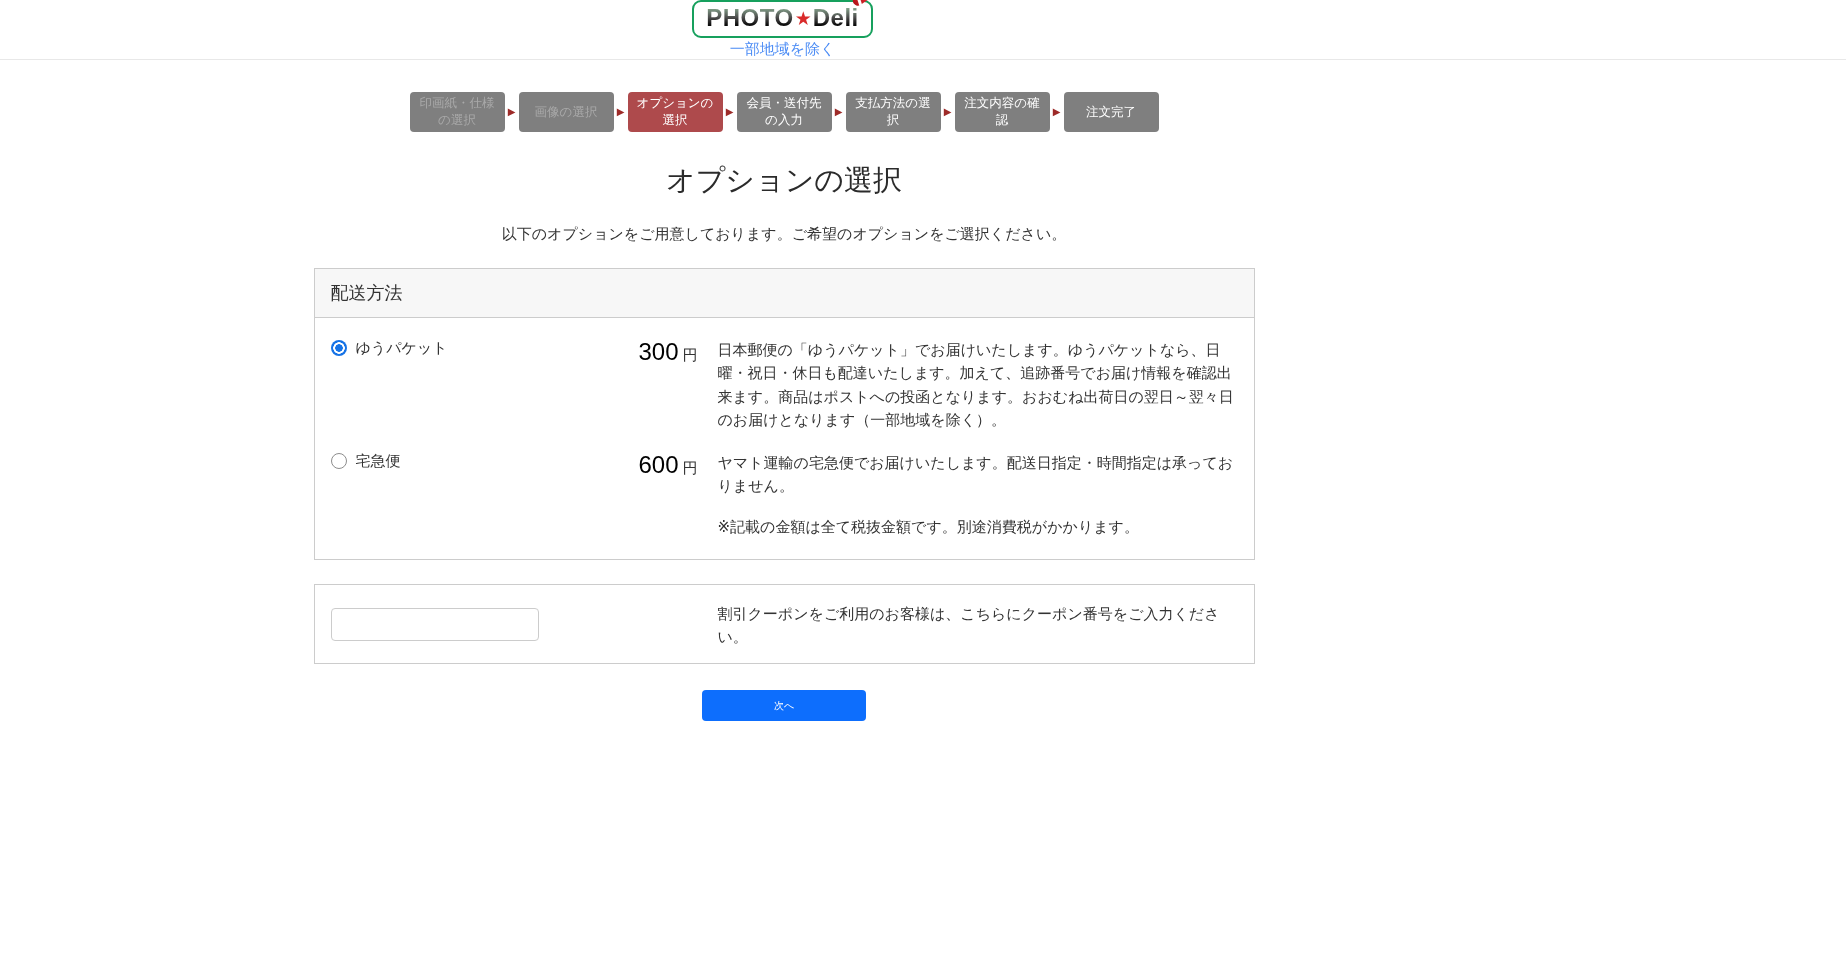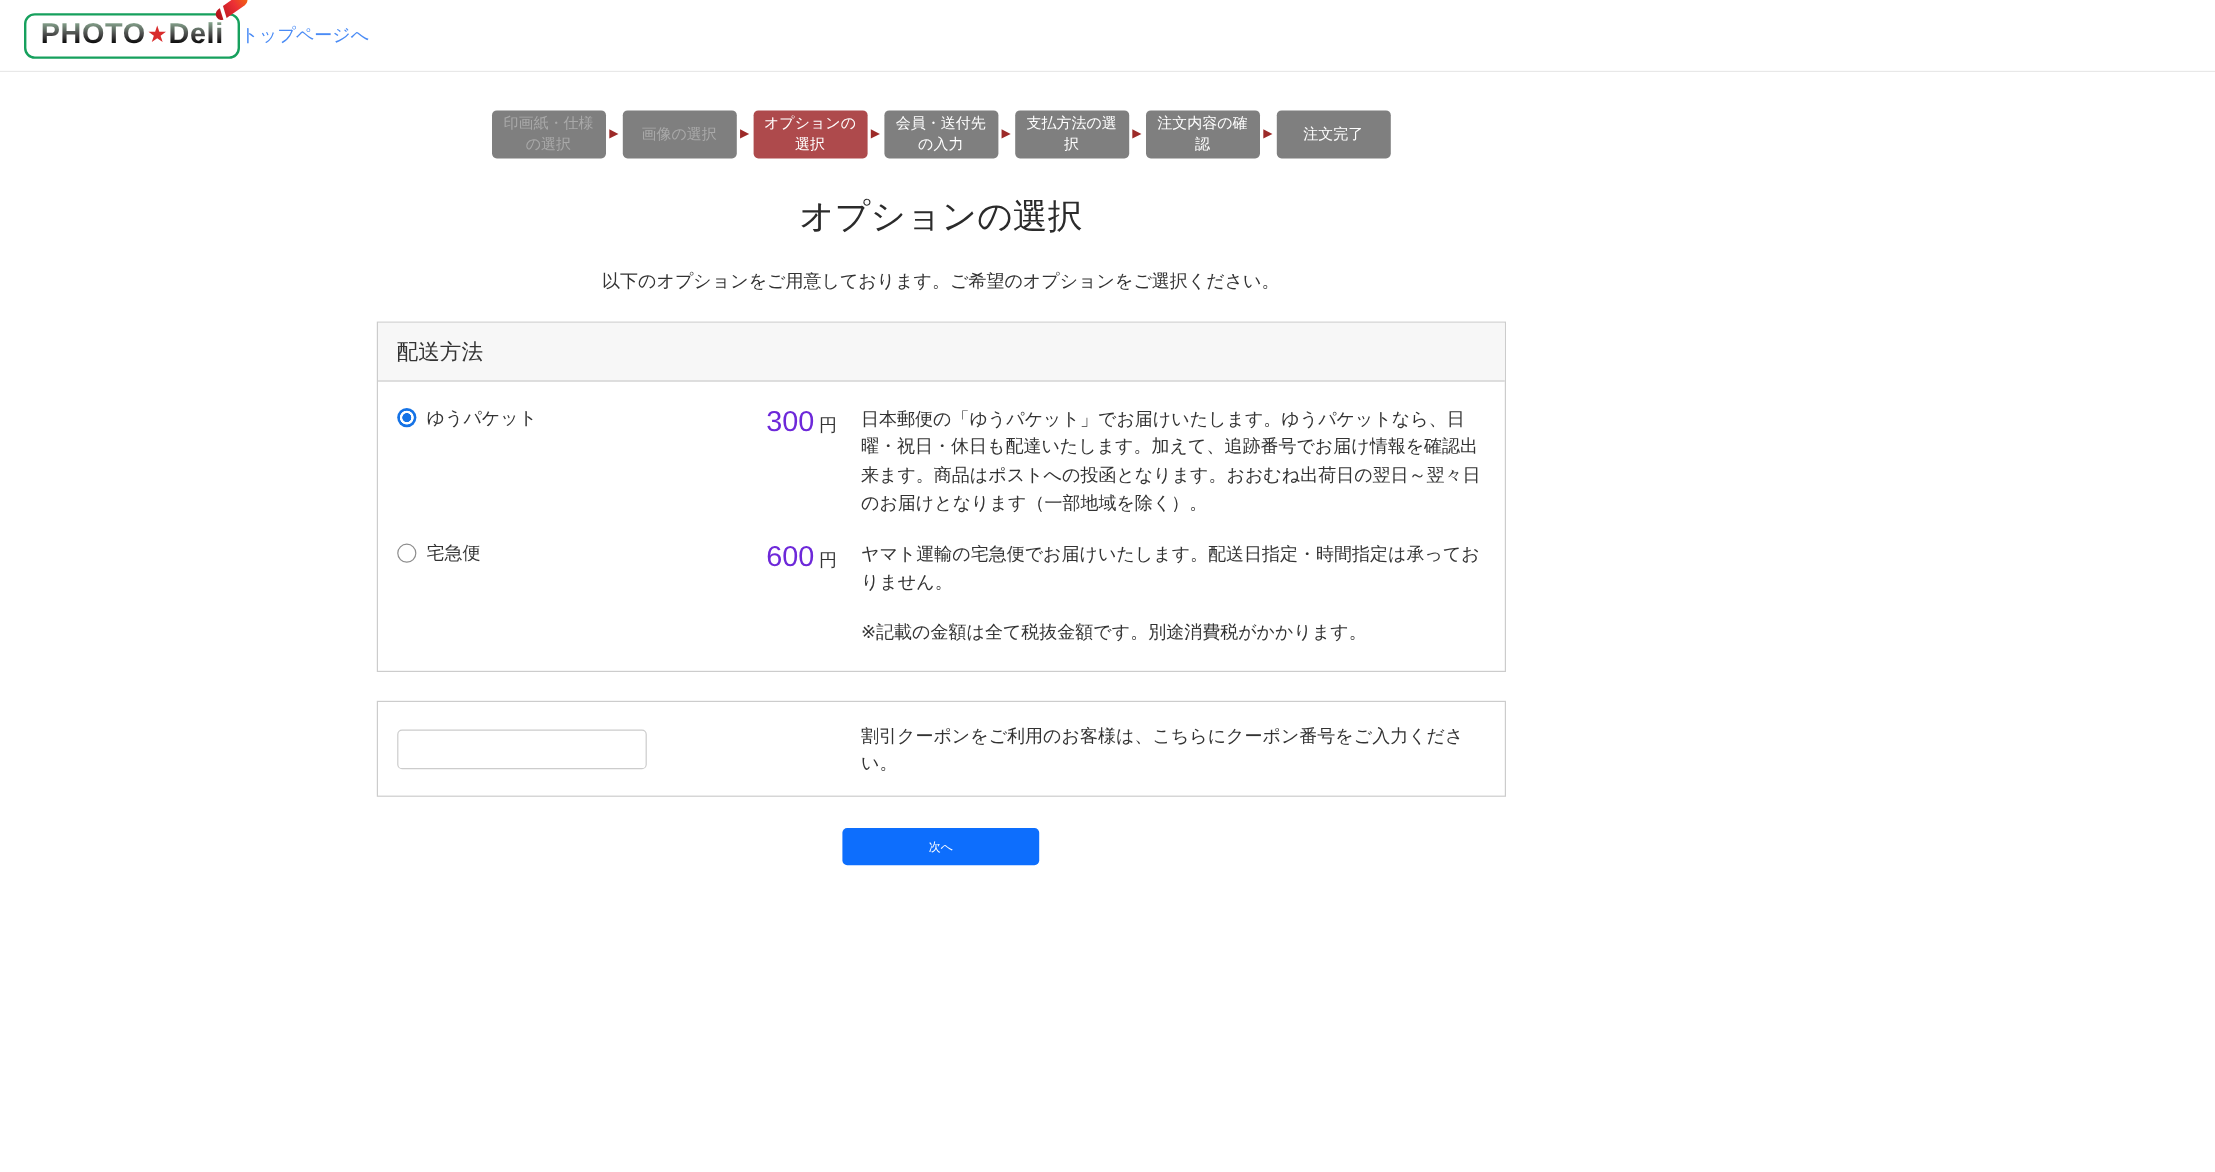--- a/index.html
+++ b/index.html
@@ -15,21 +15,23 @@
   header {
     height: 60px;
     border-bottom: 1px solid #e8e8e8;
     background: #fff;
   }
   .header-inner {
     width: 1568px;
     height: 100%;
     display: flex;
     align-items: center;
+    justify-content: space-between;
     padding: 0 23px 0 20px;
+    flex-direction: column;
   }
   .logo-link { text-decoration: none; display: inline-block; position: relative; }
   .logo-box {
     display: inline-flex;
     align-items: baseline;
     border: 2px solid #16a05d;
     border-radius: 9px;
     padding: 2px 12px 4px 12px;
     background: #fff;
     position: relative;
@@ -160,21 +162,21 @@
     border: 1px solid #8d8d8d;
     background: #fff;
     flex: none;
     margin-top: 1px;
   }
   .radio.checked {
     border: none;
     background: radial-gradient(circle, #1673e6 0 3.5px, #fff 4px 5.5px, #1673e6 6px 8px);
   }
   .price { text-align: right; white-space: nowrap; padding-top: 0; }
-  .price .num { color: #6d28d9; font-size: 24px; line-height: 1.2; }
+  .price .num { color: #000000; font-size: 24px; line-height: 1.2; }
   .price .unit { color: #333; font-size: 15px; margin-left: 4px; }
   .desc { font-size: 15px; line-height: 1.55; color: #333; }
   .note-row {
     display: grid;
     grid-template-columns: 1fr 80px 520px;
     margin-top: 14px;
   }
   .note { font-size: 15px; color: #333; }
   
   .coupon-body {
@@ -214,21 +216,21 @@
 <header>
   <div class="header-inner">
     <a class="logo-link">
       <span class="logo-box">
         <span class="logo-text">PHOTO</span>
         <span class="logo-star">★</span>
         <span class="logo-text">Deli</span>
         <span class="logo-pen"></span>
       </span>
     </a>
-    <a class="top-link">トップページへ</a>
+    <a class="top-link">一部地域を除く</a>
   </div>
 </header>
 
 <div class="wrap">
 
   <nav class="steps">
     <div class="step done">印画紙・仕様の選択</div>
     <span class="step-arrow">▶</span>
     <div class="step done">画像の選択</div>
     <span class="step-arrow">▶</span>

